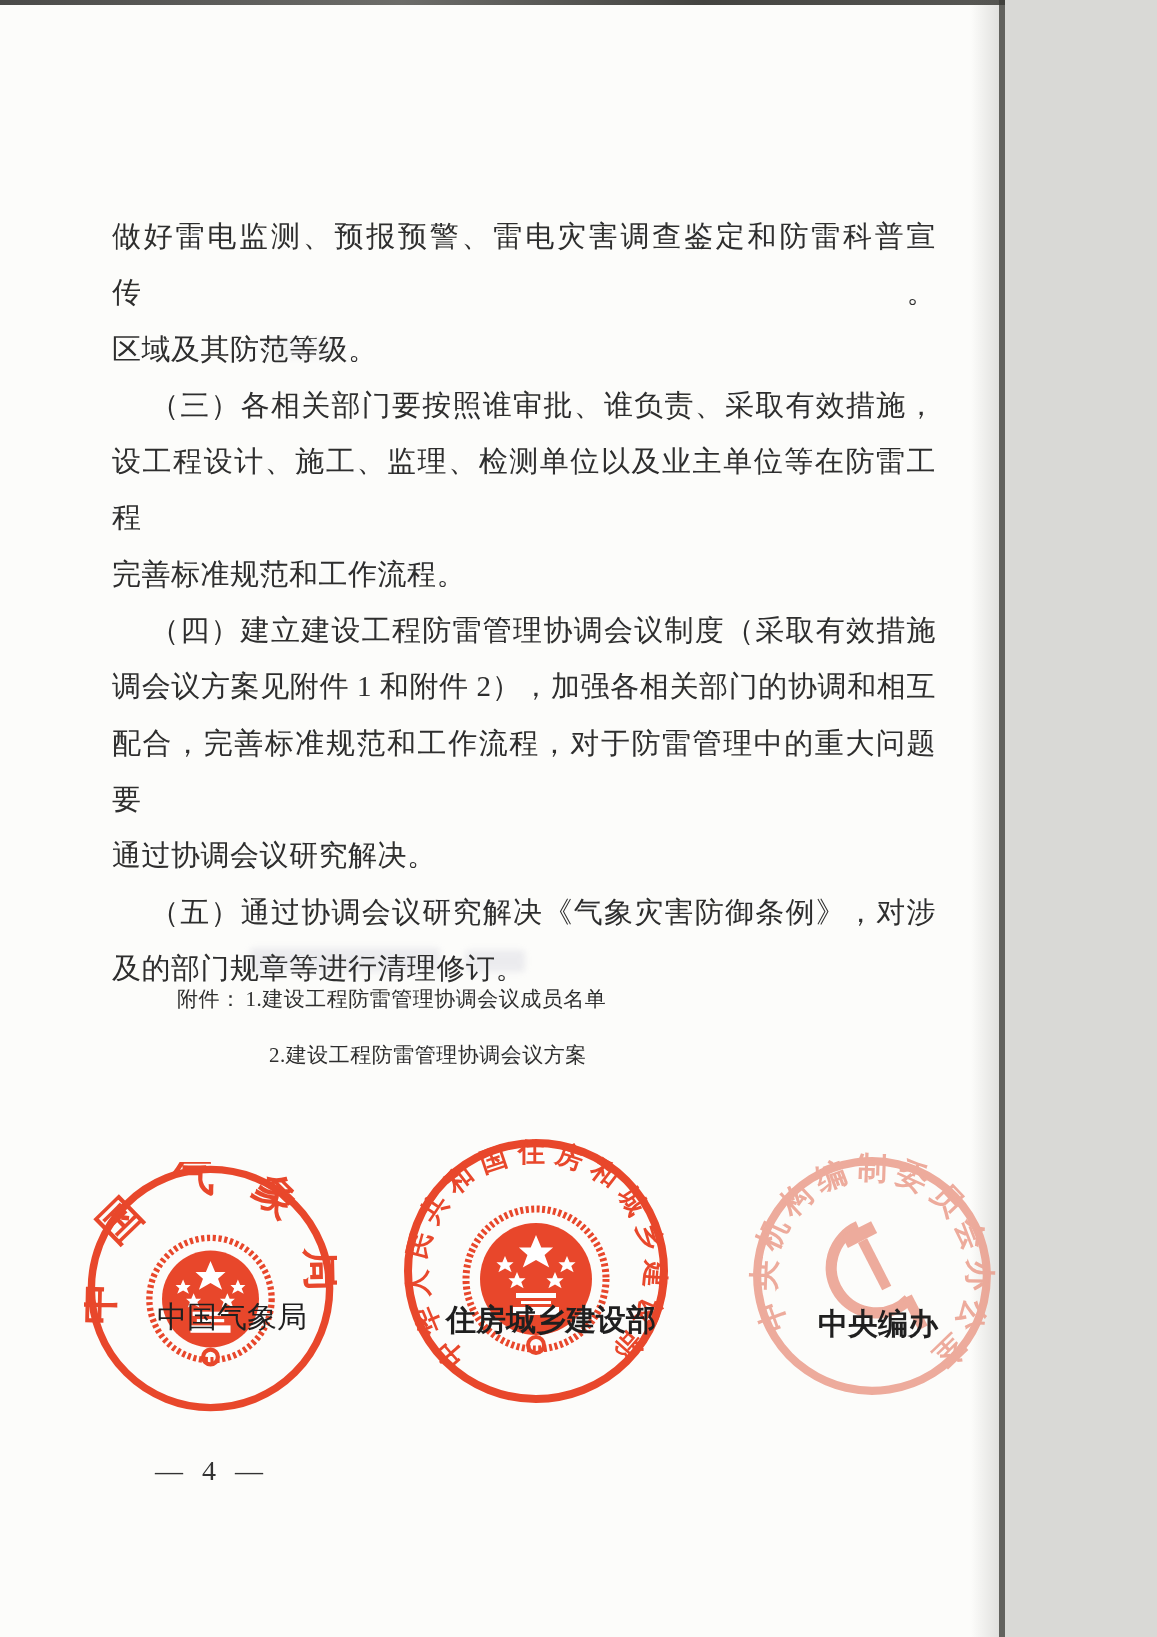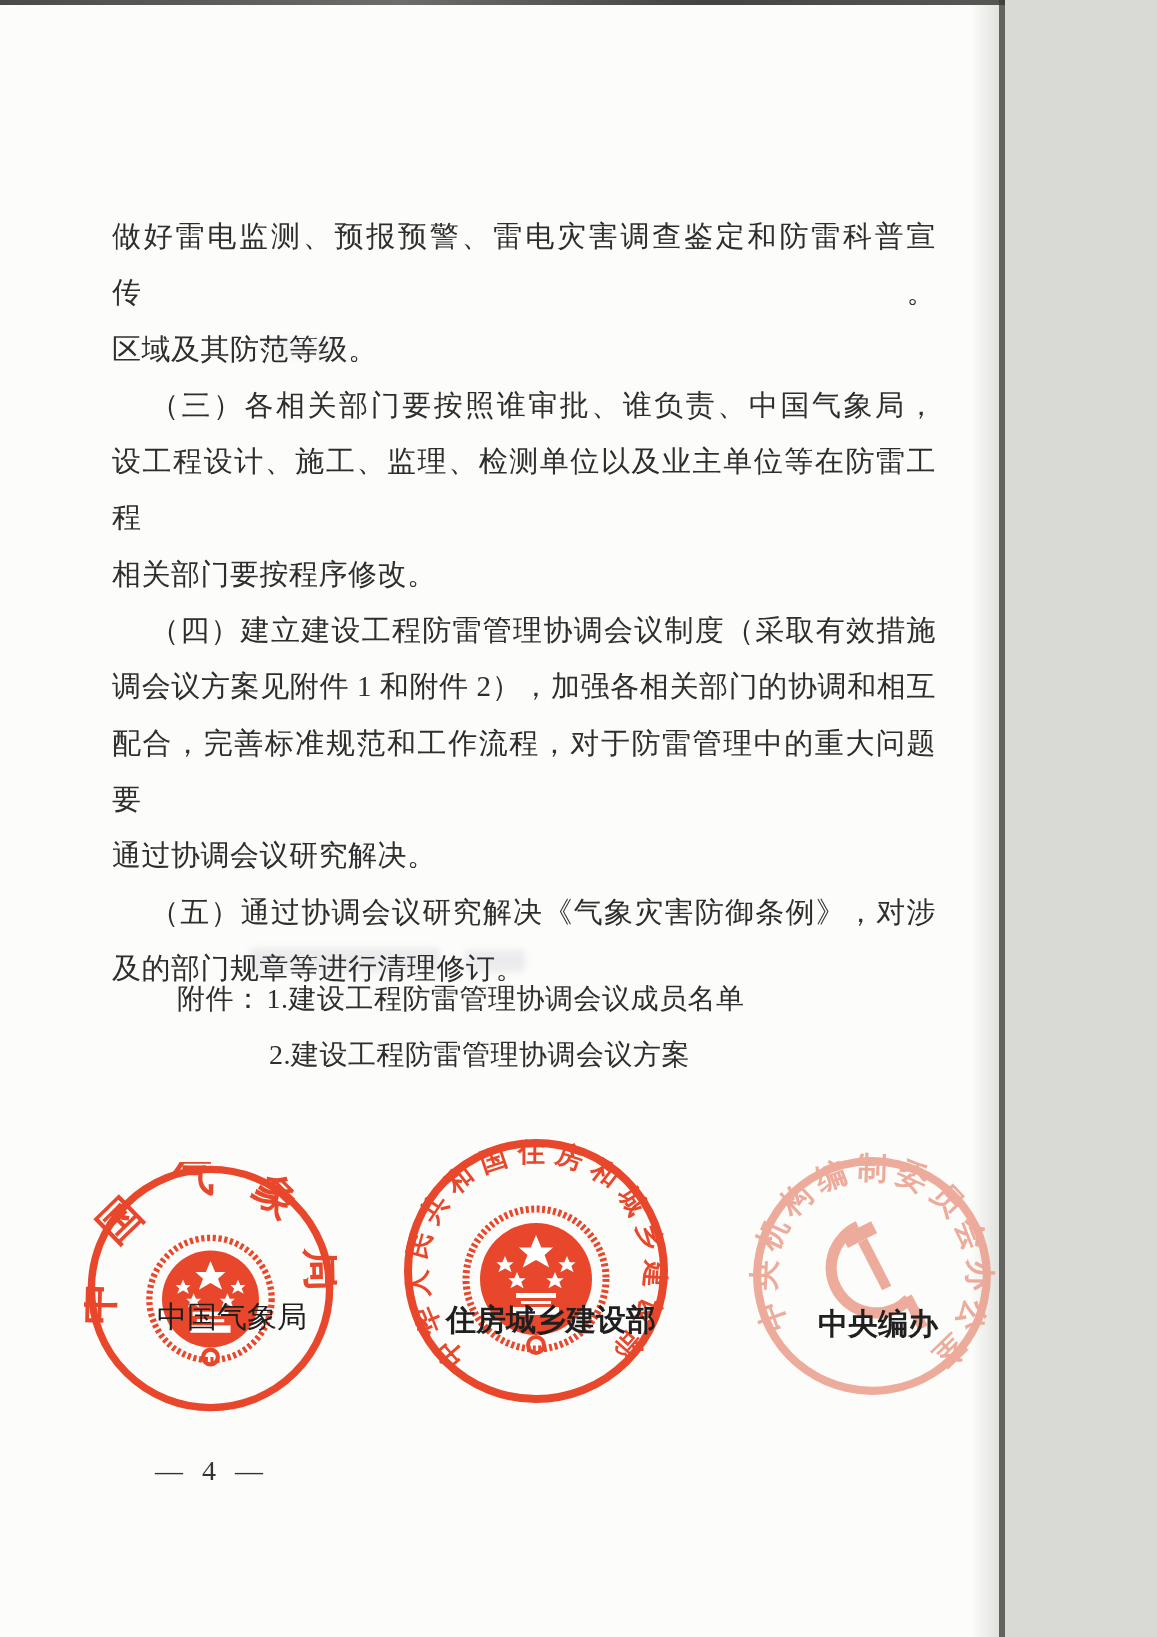--- a/index.html
+++ b/index.html
@@ -15,21 +15,21 @@
     font-size:29px; line-height:56.3px; color:#2e2e2e;
     letter-spacing:0.5px;
   }
   .line { white-space:normal; }
   .line.fill { text-align:justify; text-align-last:justify; }
   .line.ind { text-indent:38px; }
 
   
   .attachments {
     position:absolute; left:112px; top:971px; width:824px;
-    font-size:28px; line-height:56.3px; color:#2e2e2e; letter-spacing:0.5px;
+    font-size:21px; line-height:56.3px; color:#2e2e2e; letter-spacing:0.5px;
   }
   .att-row { padding-left:65px; white-space:nowrap; }
   .att-row .att-label { margin-right:4px; }
   .att-row.second { padding-left:157px; }
 
   
   .seal { position:absolute; }
   .seal svg { display:block; }
   .seal-3 { transform:rotate(13deg); opacity:0.82; }
   .seal text { font-family:"Liberation Serif", serif; font-weight:bold; }
@@ -90,23 +90,23 @@
   <div class="staple a2"></div>
   <div class="staple b1"></div>
   <div class="staple b2"></div>
   <div class="ghost g1"></div>
   <div class="ghost g2"></div>
   <div class="ghost g3"></div>
 
   <div class="body-text">
     <div class="line fill">做好雷电监测、预报预警、雷电灾害调查鉴定和防雷科普宣传。</div>
     <div class="line">区域及其防范等级。</div>
-    <div class="line fill ind">（三）各相关部门要按照谁审批、谁负责、中国气象局，</div>
+    <div class="line fill ind">（三）各相关部门要按照谁审批、谁负责、采取有效措施，</div>
     <div class="line fill">设工程设计、施工、监理、检测单位以及业主单位等在防雷工程</div>
-    <div class="line">相关部门要按程序修改。</div>
+    <div class="line">完善标准规范和工作流程。</div>
     <div class="line fill ind">（四）建立建设工程防雷管理协调会议制度（采取有效措施</div>
     <div class="line fill">调会议方案见附件 1 和附件 2），加强各相关部门的协调和相互</div>
     <div class="line fill">配合，完善标准规范和工作流程，对于防雷管理中的重大问题要</div>
     <div class="line">通过协调会议研究解决。</div>
     <div class="line fill ind">（五）通过协调会议研究解决《气象灾害防御条例》，对涉</div>
     <div class="line">及的部门规章等进行清理修订。</div>
   </div>
 
   <div class="attachments">
     <div class="att-row">

